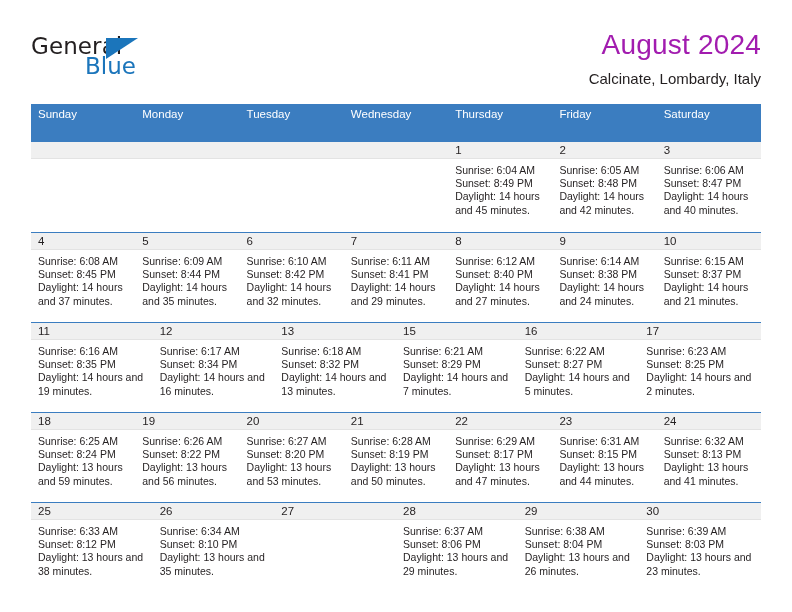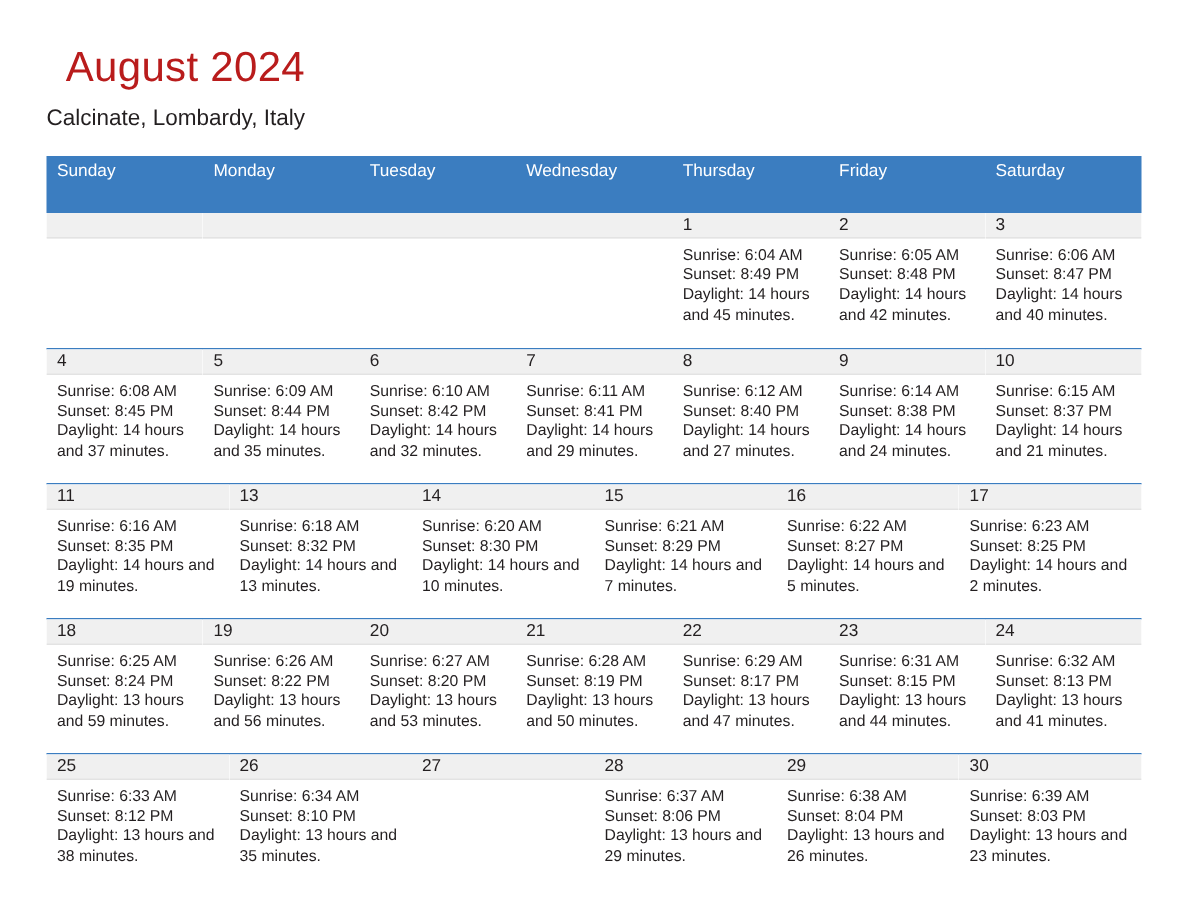--- a/index.html
+++ b/index.html
@@ -54,21 +54,21 @@
     position: absolute;
     left: 75px;
     top: 10px;
     width: 0; height: 0;
     border-left: 32px solid #1b75bb;
     border-bottom: 21px solid transparent;
   }
   .title-block { text-align: right; padding-top: 0px; }
   .cal-title {
     font-size: 28px;
-    color: #b91c1c;
+    color: #a21caf;
     font-weight: 400;
     line-height: 34px;
     letter-spacing: 0.2px;
   }
   .cal-subtitle {
     font-size: 15px;
     color: #231f20;
     font-weight: 400;
     margin-top: 8px;
     line-height: 18px;
@@ -127,20 +127,25 @@
   .cell-body div { white-space: nowrap; }
   .cell-body .wrap { white-space: normal; }
 </style>
 </head>
 <body>
 
 <div class="page">
 
   <div class="header">
 
+    <div class="logo">
+      <div class="logo-row1">General</div>
+      <div class="logo-triangle"></div>
+      <div class="logo-row2">Blue</div>
+    </div>
 
     <div class="title-block">
       <div class="cal-title">August 2024</div>
       <div class="cal-subtitle">Calcinate, Lombardy, Italy</div>
     </div>
 
   </div>
 
   <div class="calendar">
 
@@ -254,36 +259,36 @@
         <div class="week">
           <div class="cell">
             <div class="cell-daynum">11</div>
             <div class="cell-body">
               <div>Sunrise: 6:16 AM</div>
               <div>Sunset: 8:35 PM</div>
               <div class="wrap">Daylight: 14 hours and 19 minutes.</div>
             </div>
           </div>
           <div class="cell">
+            <div class="cell-daynum">12</div>
+            <div class="cell-body">
+              <div>Sunrise: 6:17 AM</div>
+              <div>Sunset: 8:34 PM</div>
+              <div class="wrap">Daylight: 14 hours and 16 minutes.</div>
+            </div>
+          </div>
+          <div class="cell">
             <div class="cell-daynum">13</div>
             <div class="cell-body">
               <div>Sunrise: 6:18 AM</div>
               <div>Sunset: 8:32 PM</div>
               <div class="wrap">Daylight: 14 hours and 13 minutes.</div>
             </div>
           </div>
           <div class="cell">
-            <div class="cell-daynum">14</div>
-            <div class="cell-body">
-              <div>Sunrise: 6:20 AM</div>
-              <div>Sunset: 8:30 PM</div>
-              <div class="wrap">Daylight: 14 hours and 10 minutes.</div>
-            </div>
-          </div>
-          <div class="cell">
             <div class="cell-daynum">15</div>
             <div class="cell-body">
               <div>Sunrise: 6:21 AM</div>
               <div>Sunset: 8:29 PM</div>
               <div class="wrap">Daylight: 14 hours and 7 minutes.</div>
             </div>
           </div>
           <div class="cell">
             <div class="cell-daynum">16</div>
             <div class="cell-body">

